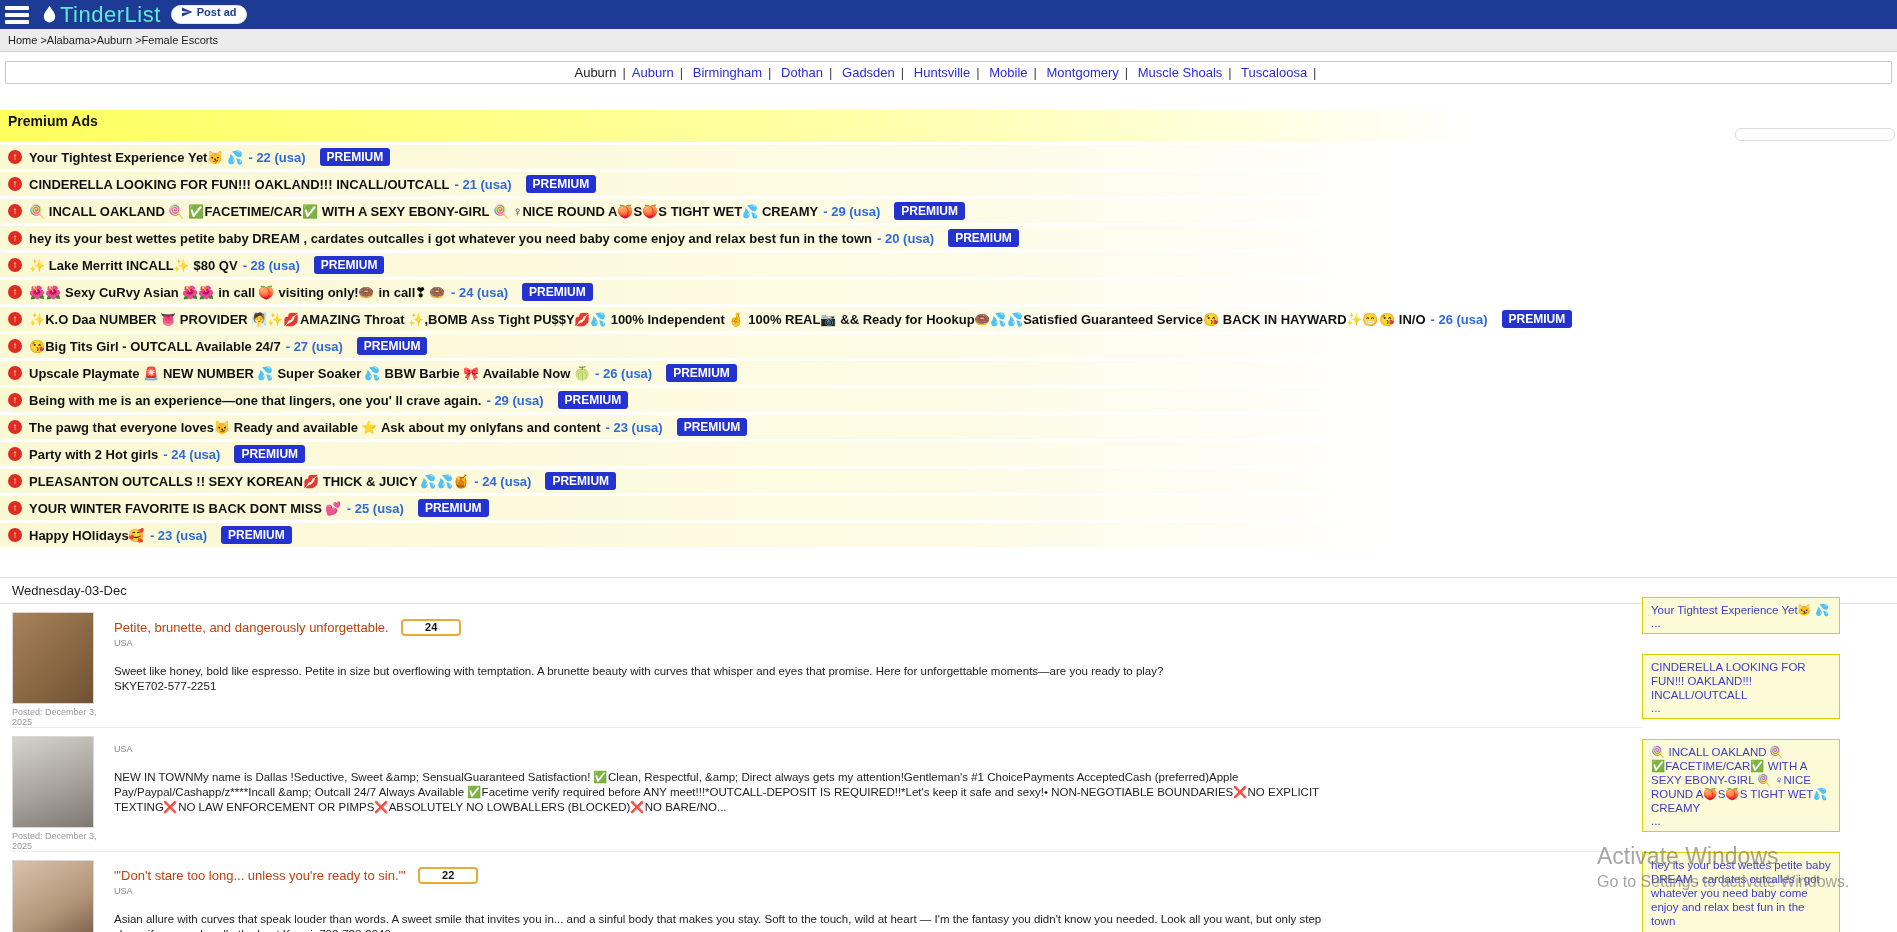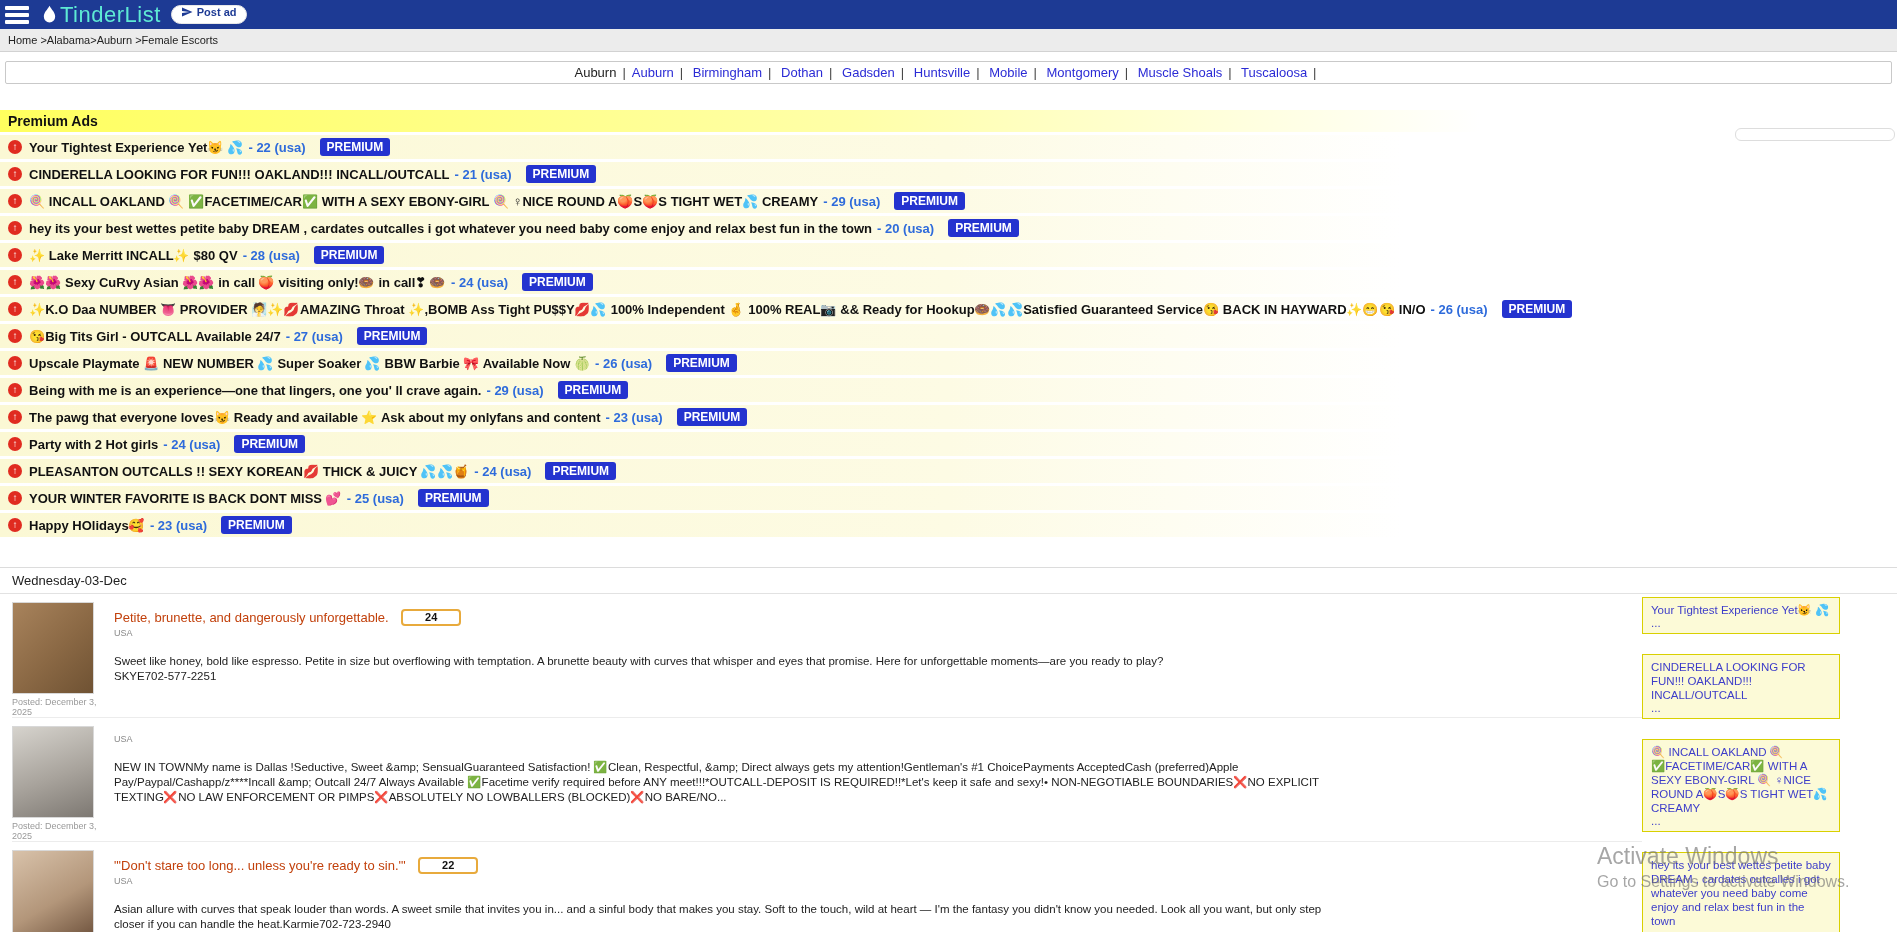--- a/index.html
+++ b/index.html
@@ -24,21 +24,21 @@
   
   .citybox { margin:9px 5px 0 5px; height:23px; border:1px solid #c9c9c9; border-radius:2px; background:#fff;
     display:flex; align-items:center; justify-content:center; font-size:13px; }
   .citybox .cur { color:#222; }
   .citybox a { color:#2b2bd5; text-decoration:none; cursor:pointer; }
   .citybox .sep { color:#444; margin:0 6px; }
   .citybox .lead-sep { margin:0 6px; color:#444; }
 
   
   .premium { margin-top:26px; }
-  .premium-header { height:22px; line-height:23px; padding-left:8px; font-size:14px; font-weight:bold; color:#111;
+  .premium-header { height:32px; line-height:23px; padding-left:8px; font-size:14px; font-weight:bold; color:#111;
     background:linear-gradient(90deg,#ffff5e 0%,#ffffa8 45%,#ffffff 78%); }
   .prow { height:24px; margin-top:3px; display:flex; align-items:center; padding-left:8px; white-space:nowrap;
     background:linear-gradient(90deg,#fbf8d4 0%,#fdfbe4 50%,#ffffff 74%); cursor:pointer; }
   .upicon { flex:0 0 14px; width:14px; height:14px; border-radius:50%; background:#e02b20; color:#fff;
     font-size:10px; line-height:14px; text-align:center; font-weight:bold; margin-right:7px; }
   .upicon::before { content:"↑"; }
   .ptitle { font-size:13px; font-weight:bold; color:#111; }
   .pmeta { font-size:13px; font-weight:bold; color:#2e6bdb; margin-left:5px; }
   .pbadge { margin-left:14px; background:#2433cf; color:#fff; font-size:12px; font-weight:bold;
     padding:2px 7px; border-radius:3px; }

